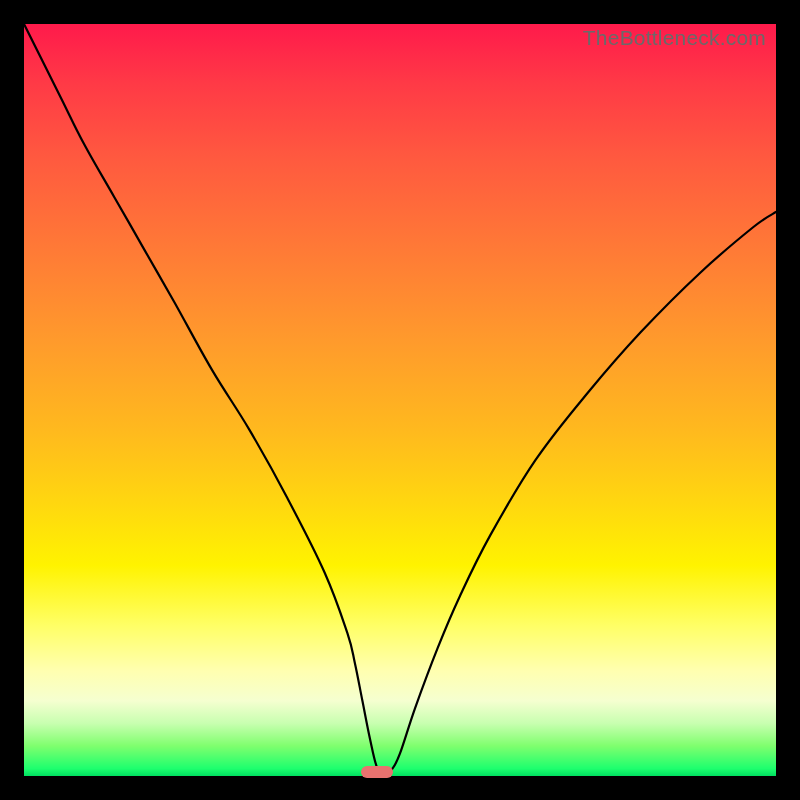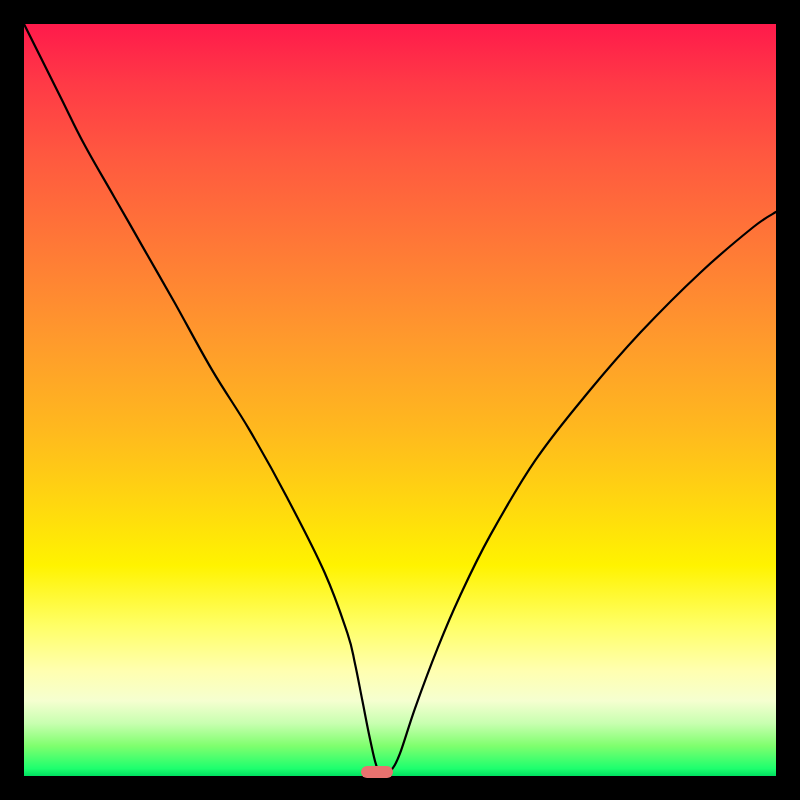--- a/index.html
+++ b/index.html
@@ -67,18 +67,19 @@
     border-radius: 6px;
     background: #e8726f;
     transform: translate(-50%, -50%);
   }
 </style>
 </head>
 <body>
 
 <div class="frame">
   <div class="plot-area">
+    <div class="watermark">TheBottleneck.com</div>
     <svg class="curve" viewBox="0 0 752 752" preserveAspectRatio="none">
       <path fill="none" stroke="#000" stroke-width="2.2" stroke-linecap="round" stroke-linejoin="round" d="M 0.0 0.0 C 2.7 5.4, 8.3 16.5, 15.0 30.1 C 21.8 43.6, 29.5 59.0, 37.6 75.2 C 45.7 91.4, 50.7 102.7, 60.2 120.3 C 69.6 137.9, 79.4 154.0, 90.2 173.0 C 101.1 191.9, 109.5 206.6, 120.3 225.6 C 131.1 244.6, 138.2 256.6, 150.4 278.2 C 162.6 299.9, 174.5 322.9, 188.0 345.9 C 201.5 368.9, 212.1 383.1, 225.6 406.1 C 239.1 429.1, 249.7 448.0, 263.2 473.8 C 276.7 499.5, 290.0 524.6, 300.8 549.0 C 311.6 573.3, 317.9 592.9, 323.4 609.1 C 328.8 625.4, 328.2 627.0, 330.9 639.2 C 333.6 651.4, 335.7 663.3, 338.4 676.8 C 341.1 690.3, 343.2 702.2, 345.9 714.4 C 348.6 726.6, 350.7 738.4, 353.4 744.5 C 356.1 750.6, 358.3 748.2, 361.0 748.2 C 363.7 748.2, 365.8 747.9, 368.5 744.5 C 371.2 741.1, 371.9 740.3, 376.0 729.4 C 380.1 718.6, 384.3 703.3, 391.0 684.3 C 397.8 665.4, 405.5 644.5, 413.6 624.2 C 421.7 603.9, 426.7 591.8, 436.2 571.5 C 445.6 551.2, 452.7 535.7, 466.2 511.4 C 479.8 487.0, 493.8 461.9, 511.4 436.2 C 529.0 410.4, 545.0 391.5, 564.0 368.5 C 583.0 345.5, 596.3 330.0, 616.6 308.3 C 636.9 286.7, 656.5 267.1, 676.8 248.2 C 697.1 229.2, 715.9 213.9, 729.4 203.0 C 743.0 192.2, 747.9 190.7, 752.0 188.0"></path>
     </svg>
     <div class="marker" style="left: 353.44px; top: 748.24px;"></div>
   </div>
 </div>
 
 </body></html>

